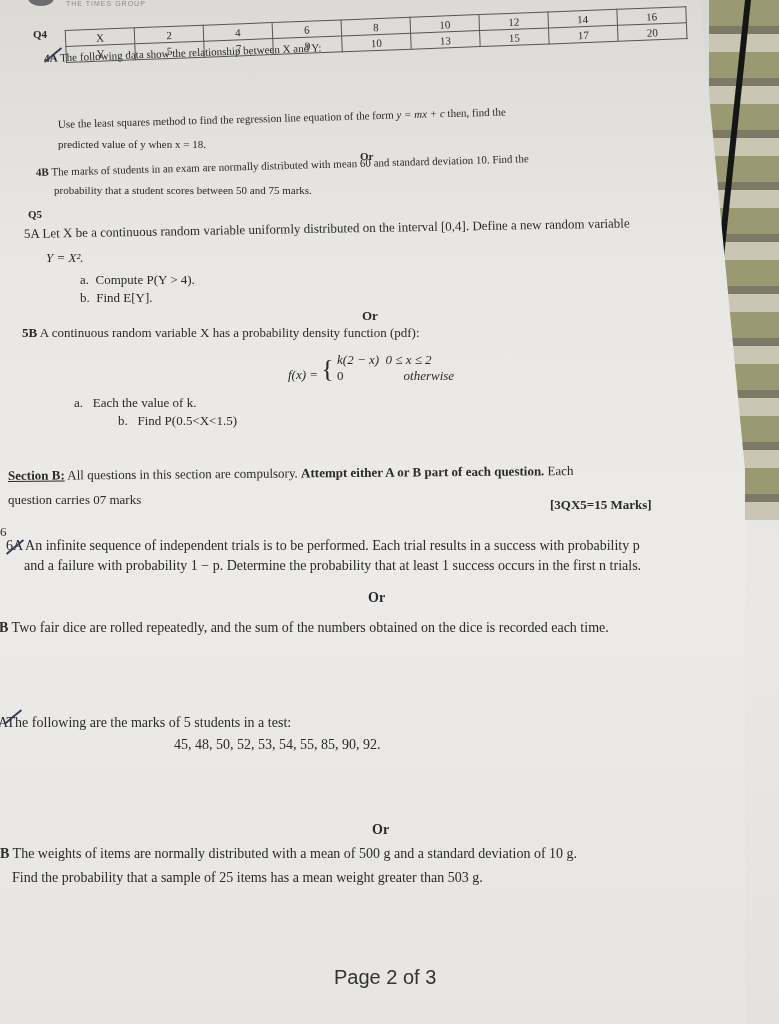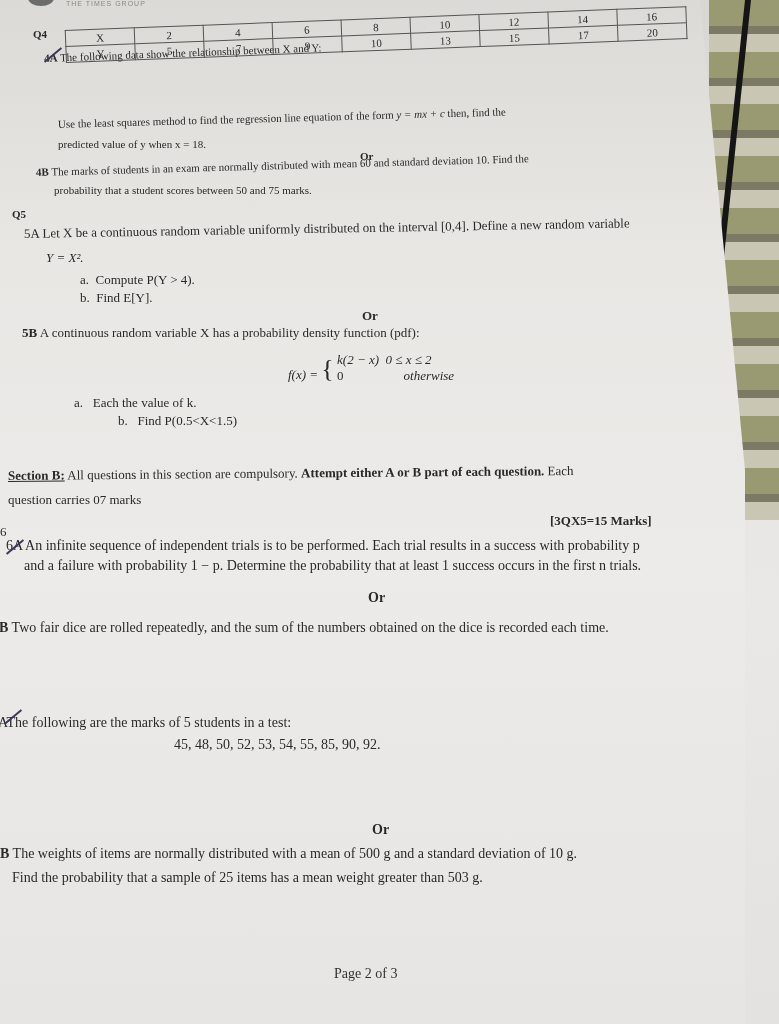--- a/index.html
+++ b/index.html
@@ -46,21 +46,21 @@
     transform:rotate(-2.2deg); transform-origin:left bottom;
     font-size:11px; font-family:"Liberation Serif",serif;
   }
   table.xy td {
     border:1px solid #555; width:68px; height:15px; text-align:center; padding:0; line-height:14px;
   }
   .checkmark {
     position:absolute; width:22px; height:2px; background:#3a3a5a; transform:rotate(-40deg);
   }
   .pdf-brace { font-size:26px; line-height:26px; font-weight:normal; }
-  .footer { font-family:Liberation Serif, serif; font-size:14px; color:#333; }
+  .footer { font-family:Liberation Sans, sans-serif; font-size:20px; color:#333; }
 </style>
 </head>
 <body>
 
 <div class="backdrop"></div>
 <div class="paper-edge"></div>
 
 <div class="paper">
 
   <div class="logo-blob"></div>
@@ -107,21 +107,21 @@
   <div class="abs small" style="left:58px; top:138px;">predicted value of y when x = 18.</div>
 
   <div class="abs small b" style="left:360px; top:150px;">Or</div>
 
   <div class="abs small tilt2" style="left:36px; top:166px;">
     <span class="b">4B</span>
     <span>The marks of students in an exam are normally distributed with mean 60 and standard deviation 10. Find the</span>
   </div>
   <div class="abs small" style="left:54px; top:184px;">probability that a student scores between 50 and 75 marks.</div>
 
-  <div class="abs small b" style="left:12px; top:208px;">Q5</div>
+  <div class="abs small b" style="left:28px; top:208px;">Q5</div>
 
   <div class="abs med tilt3" style="left:24px; top:226px;">
     <span>5A</span>
     <span>Let X be a continuous random variable uniformly distributed on the interval [0,4]. Define a new random variable</span>
   </div>
   <div class="abs med i" style="left:46px; top:250px;">Y = X².</div>
 
   <div class="abs med" style="left:80px; top:272px;">
     <span>a.</span>&nbsp;&nbsp;<span>Compute P(Y &gt; 4).</span>
   </div>
@@ -149,21 +149,21 @@
     <span>a.</span>&nbsp;&nbsp;&nbsp;<span>Each the value of k.</span>
   </div>
   <div class="abs med" style="left:74px; top:413px;padding-left:44px;">
     <span>b.</span>&nbsp;&nbsp;&nbsp;<span>Find P(0.5&lt;X&lt;1.5)</span>
   </div>
 
   <div class="abs med tilt4" style="left:8px; top:468px;">
     <span class="b u">Section B:</span><span> All questions in this section are compulsory. </span><span class="b">Attempt either A or B part of each question.</span><span> Each</span>
   </div>
   <div class="abs med" style="left:8px; top:492px;">question carries 07 marks</div>
-  <div class="abs med b" style="left:550px; top:513px;text-align:center;">[3QX5=15 Marks]</div>
+  <div class="abs med b" style="left:550px; top:497px;text-align:center;">[3QX5=15 Marks]</div>
 
   <div class="abs med" style="left:0px; top:524px;">6</div>
 
   <div class="abs body" style="left:6px; top:538px;">
     <span>6A</span>
     <span>An infinite sequence of independent trials is to be performed. Each trial results in a success with probability p</span>
   </div>
   <span class="checkmark" style="left:4px; top:546px;"></span>
   <div class="abs body" style="left:24px; top:558px;">and a failure with probability 1 − p. Determine the probability that at least 1 success occurs in the first n trials.</div>
 

